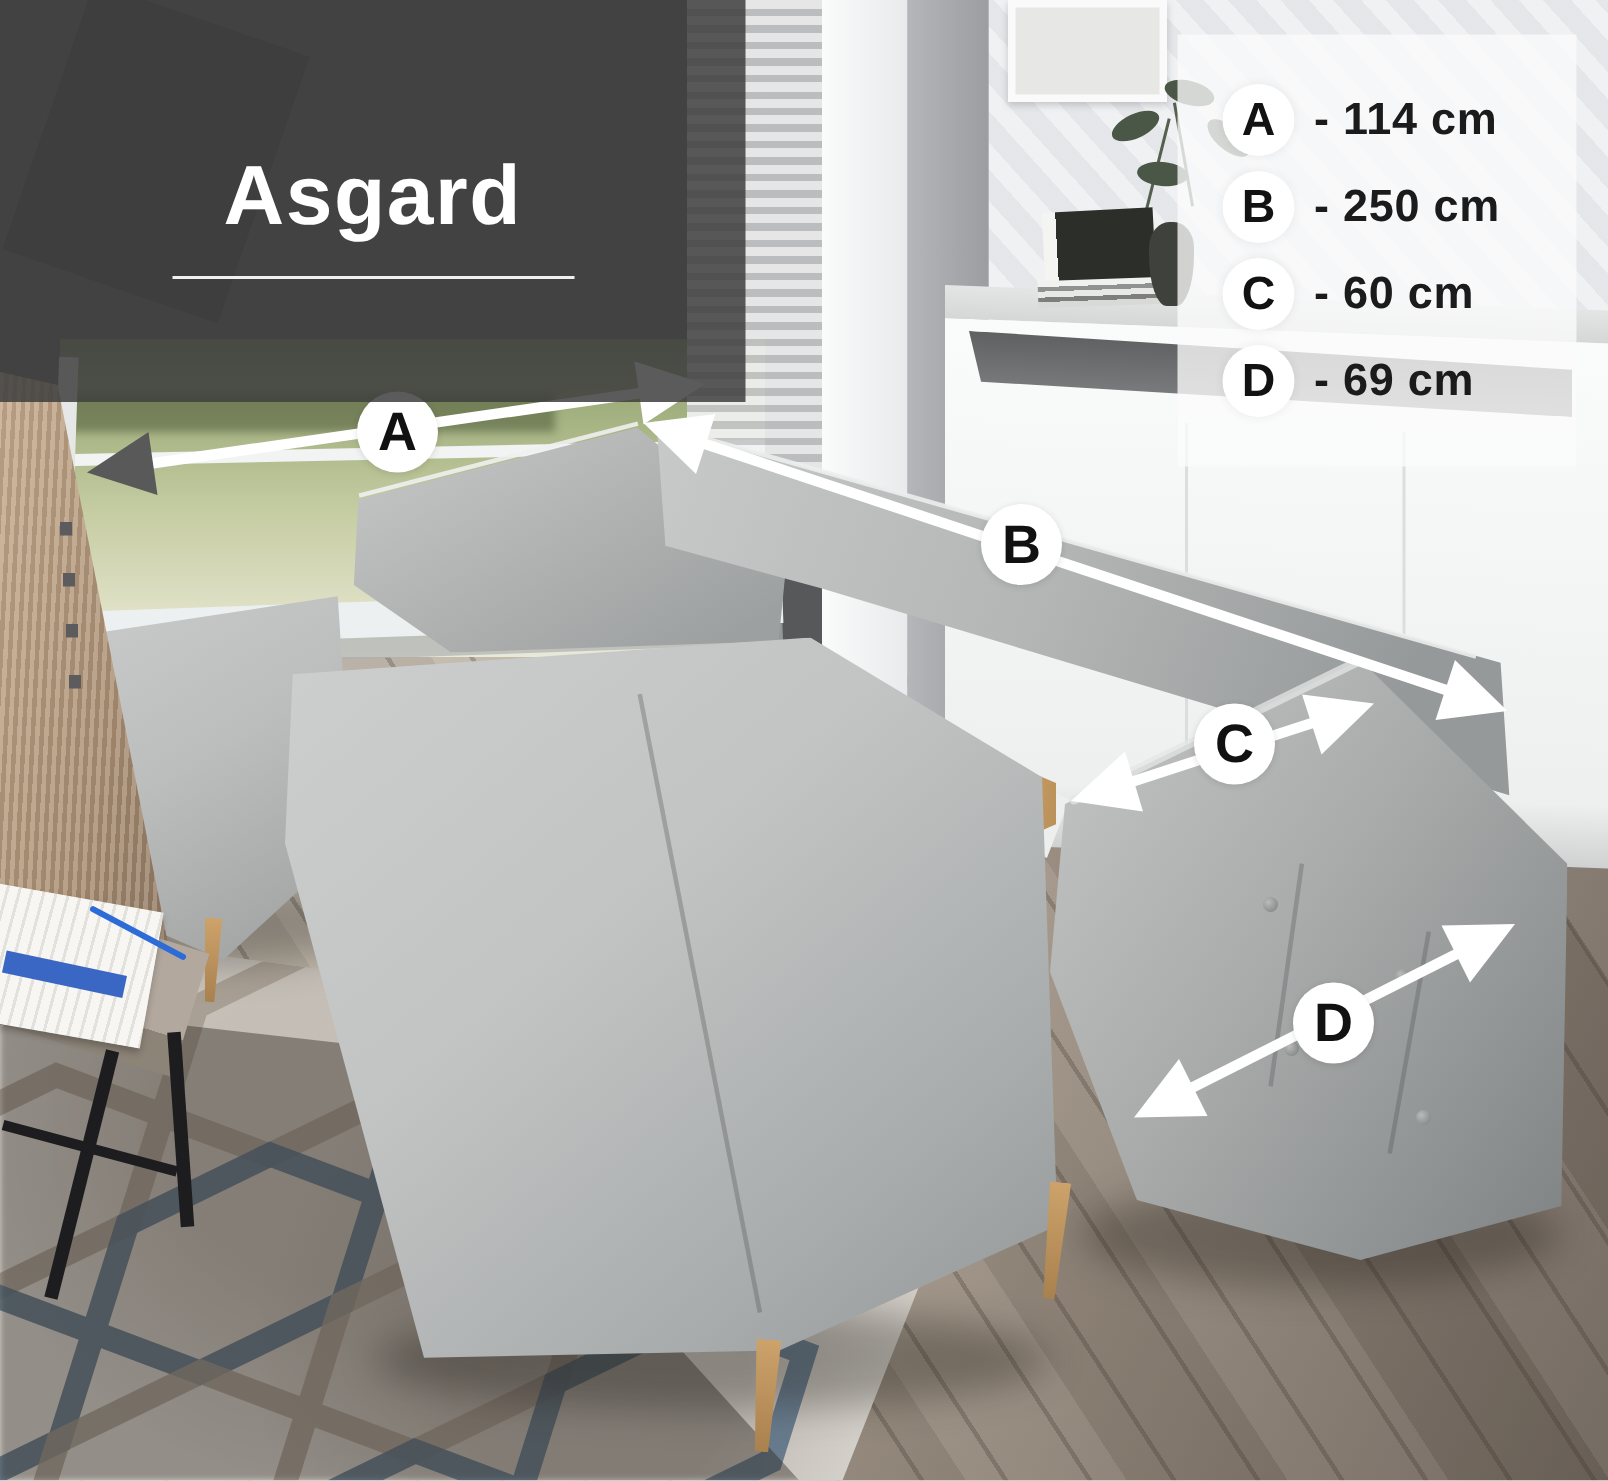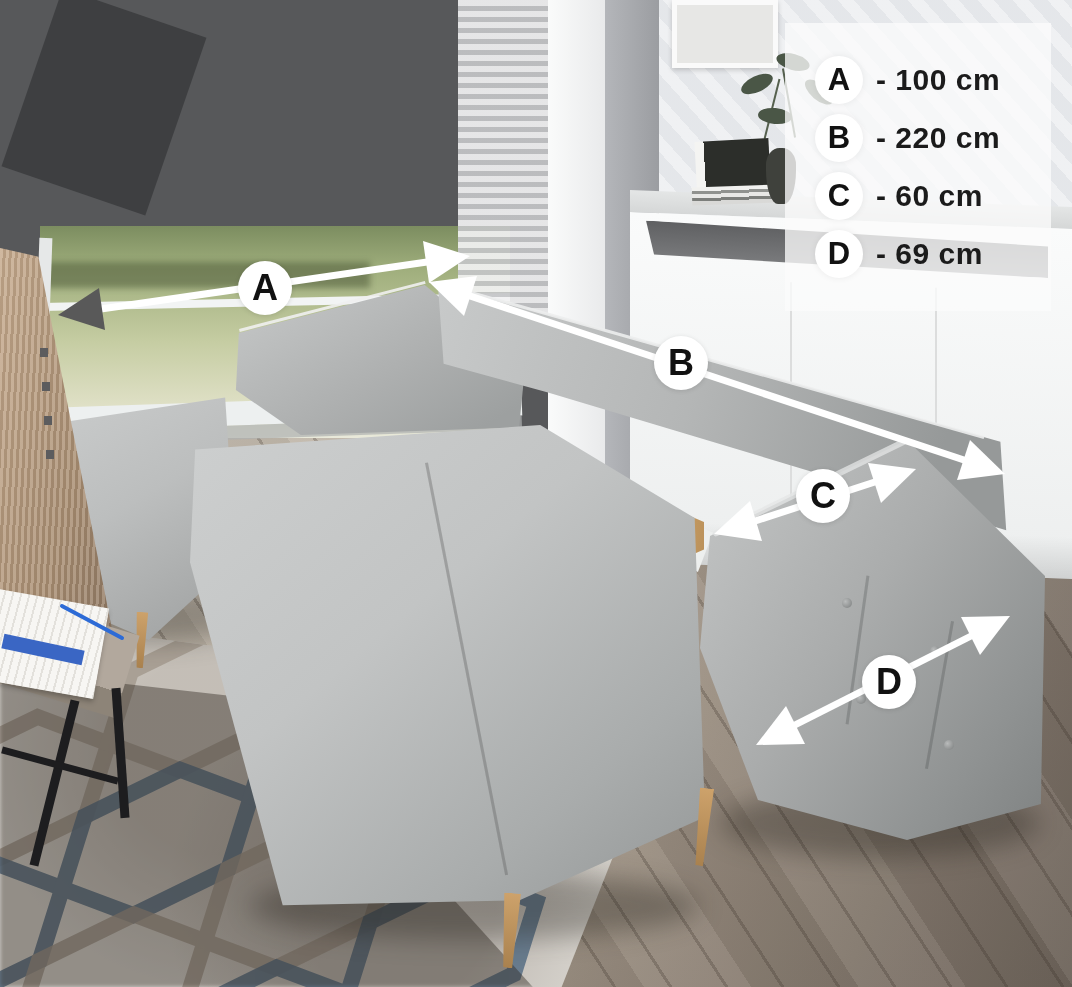--- a/index.html
+++ b/index.html
@@ -285,29 +285,33 @@
   <div class="marker" style="left:654px;top:336px;">
       <span>B</span>
     </div>
   <div class="marker" style="left:796px;top:469px;">
       <span>C</span>
     </div>
   <div class="marker" style="left:862px;top:655px;">
       <span>D</span>
     </div>
 
+  <div class="abs title-card">
+    <div class="product-title">Asgard</div>
+    <div class="title-underline"></div>
+  </div>
 
   <div class="abs legend-card">
     <div class="legend-row">
       <div class="legend-badge">A</div>
-      <div class="legend-value">- 100 cm</div>
+      <div class="legend-value">- 114 cm</div>
     </div>
     <div class="legend-row">
       <div class="legend-badge">B</div>
-      <div class="legend-value">- 220 cm</div>
+      <div class="legend-value">- 250 cm</div>
     </div>
     <div class="legend-row">
       <div class="legend-badge">C</div>
       <div class="legend-value">- 60 cm</div>
     </div>
     <div class="legend-row">
       <div class="legend-badge">D</div>
       <div class="legend-value">- 69 cm</div>
     </div>
   </div>

